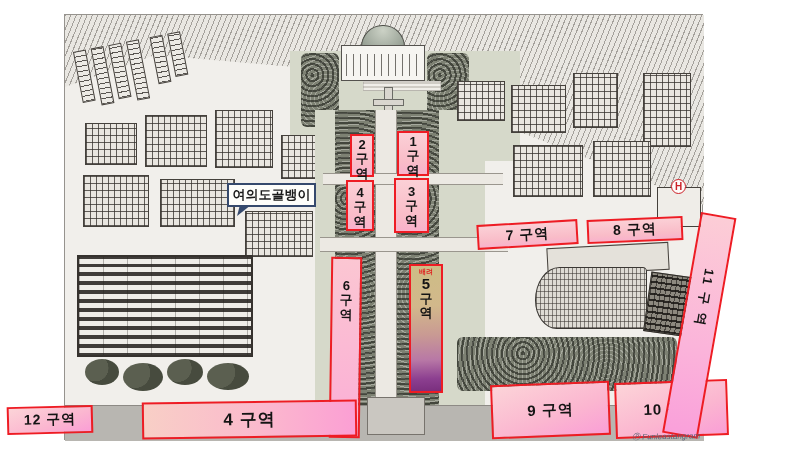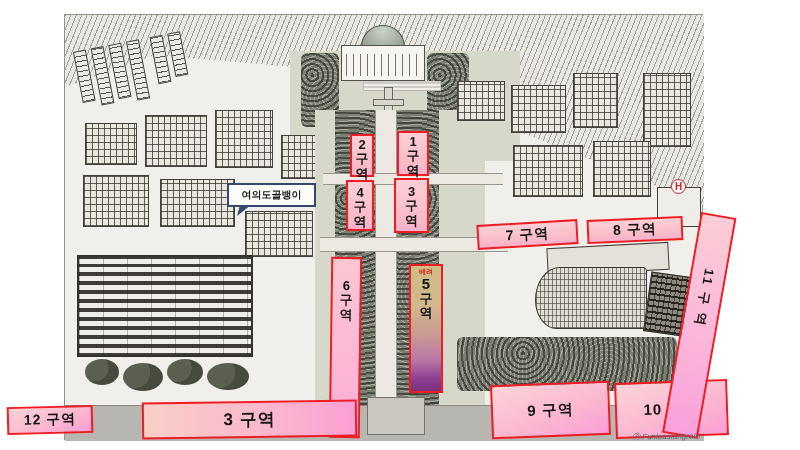--- a/index.html
+++ b/index.html
@@ -77,21 +77,21 @@
   #z6h{background:linear-gradient(90deg,#f8cfc6 0%,#fbb9cd 55%,#fb9fd4 100%);transform:rotate(-.8deg);font-size:17px;}
   #z11{background:linear-gradient(180deg,#fccdd6 0%,#fbb4da 60%,#faa0da 100%);
        transform:rotate(10deg);transform-origin:top left;}
   #z11 .rot{position:absolute;left:50%;top:82px;white-space:nowrap;font-size:13px;
        transform:translate(-50%,-50%) rotate(90deg);letter-spacing:2px;}
   .z5small{font-size:7px;color:#e02020;letter-spacing:0;}
   .z5num{font-size:15px;}
   
   #callout{position:absolute;left:227px;top:183px;width:85px;height:20px;background:#fdfdfa;
     border:2px solid #35496d;display:flex;align-items:center;justify-content:center;
-    font-size:10px;font-weight:bold;color:#1a1a1a;}
+    font-size:13px;font-weight:bold;color:#1a1a1a;}
   #callout .tail{position:absolute;left:8px;top:100%;width:0;height:0;
     border-left:3px solid transparent;border-right:8px solid transparent;
     border-top:11px solid #35496d;transform:skewX(-28deg);}
   #signature{position:absolute;left:632px;top:431px;font-size:8px;color:#5a6474;
     font-style:italic;transform:rotate(-1deg);white-space:nowrap;}
 </style>
 </head>
 <body>
 
 <div id="stage">
@@ -182,21 +182,21 @@
     <span class="z5num">5</span>
     <span>구</span>
     <span>역</span>
   </div>
   <div class="zone zv" id="z6v" style="left:330px;top:257px;width:31px;height:181px;padding-top:20px;">
     <span>6</span>
     <span>구</span>
     <span>역</span>
   </div>
   <div class="zone zh" id="z6h" style="left:142px;top:401px;width:215px;height:37px;">
-    <span>3 구역</span>
+    <span>4 구역</span>
   </div>
   <div class="zone zh fill-a" id="z7" style="left:477px;top:222px;width:101px;height:25px;transform:rotate(-3.4deg);font-size:14px;">
     <span>7 구역</span>
   </div>
   <div class="zone zh fill-a" id="z8" style="left:587px;top:218px;width:96px;height:24px;transform:rotate(-2.4deg);font-size:14px;">
     <span>8 구역</span>
   </div>
   <div class="zone zh fill-b" id="z9" style="left:491px;top:383px;width:119px;height:54px;transform:rotate(-2.2deg);font-size:15px;">
     <span>9 구역</span>
   </div>

